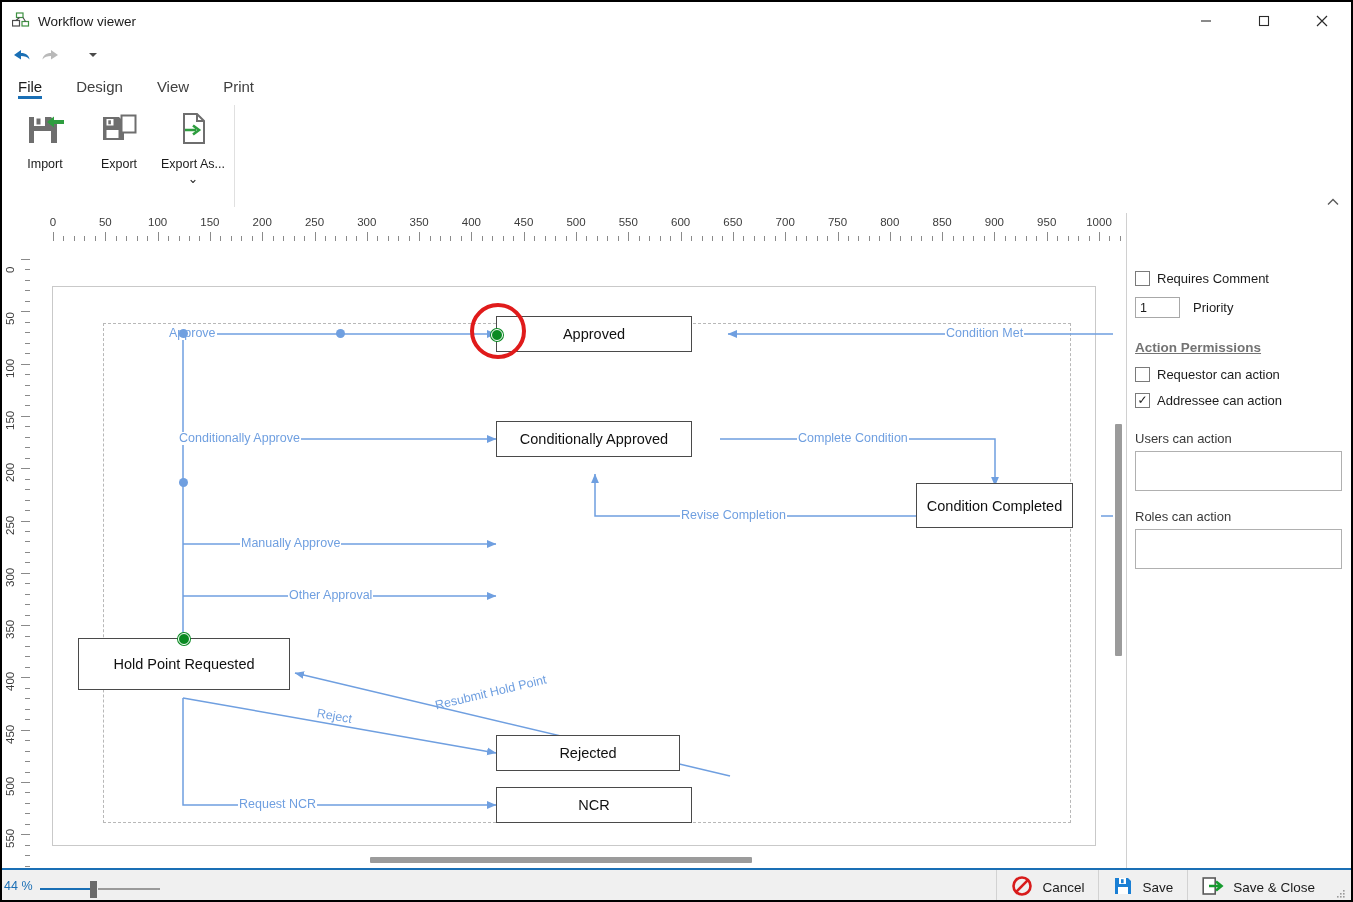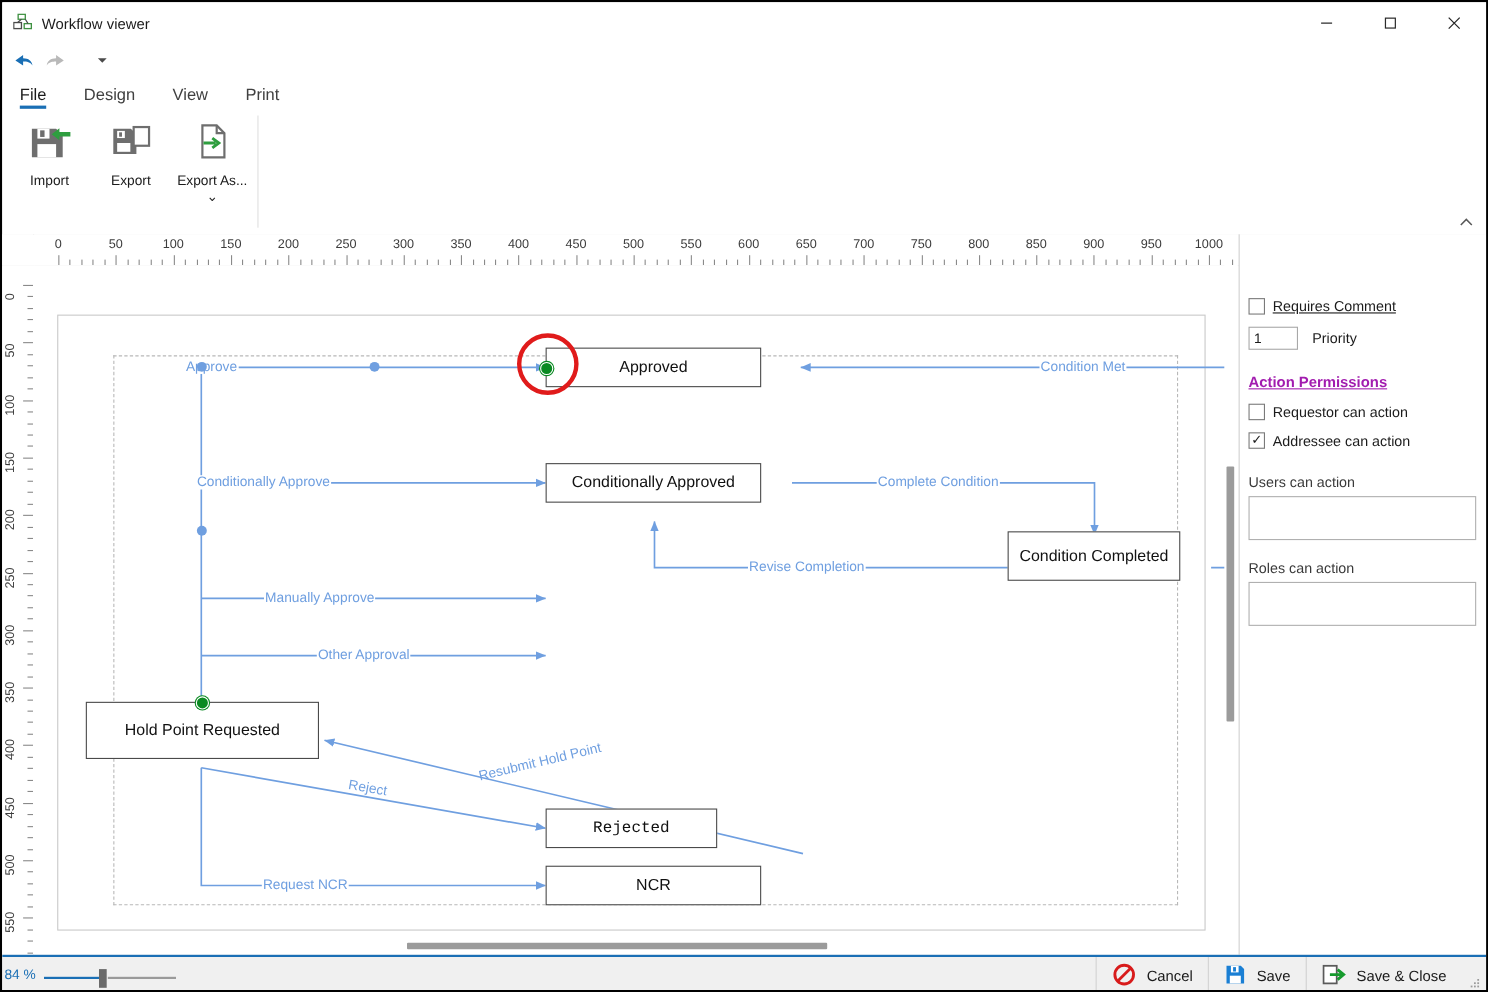--- a/index.html
+++ b/index.html
@@ -300,21 +300,21 @@
     padding: 0 4px;
     font-family: "Liberation Sans", sans-serif;
     color: #1b1b1b;
     background: #ffffff;
   }
   .field-label { margin-left: 13px; font-size: 13px; color: #1b1b1b; }
 
   .section-head {
     margin: 22px 0 6px 8px;
     font-size: 13.5px; font-weight: bold;
-    color: #a21caf;
+    color: #737373;
     text-decoration: underline;
   }
   .sub-label { margin: 18px 0 5px 8px; font-size: 13px; color: #3a3a3a; }
   .box-input {
     margin-left: 8px;
     width: 207px; height: 40px;
     border: 1px solid #b0b0b0;
     box-sizing: border-box;
     background: #ffffff;
   }
@@ -732,21 +732,21 @@
       </div>
       <div class="node" style="left:466px; top:180px; width:196px; height:36px;">
         <span>Conditionally Approved</span>
       </div>
       <div class="node" style="left:886px; top:242px; width:157px; height:45px;">
         <span>Condition Completed</span>
       </div>
       <div class="node" style="left:48px; top:397px; width:212px; height:52px;">
         <span>Hold Point Requested</span>
       </div>
-      <div class="node" style="left:466px; top:494px; width:156px; height:36px;font-family:Liberation Mono, monospace;">
+      <div class="node" style="left:466px; top:494px; width:184px; height:36px;">
         <span>Rejected</span>
       </div>
       <div class="node" style="left:466px; top:546px; width:196px; height:36px;">
         <span>NCR</span>
       </div>
 
       <div class="dot-green" style="left:461px; top:88px;"></div>
       <div class="dot-green" style="left:148px; top:392px;"></div>
 
       <div class="annot-circle" style="left:440px; top:62px; width:56px; height:56px;"></div>
@@ -757,21 +757,21 @@
     <div class="vscroll-thumb" style="left:2px; top:183px;"></div>
   </div>
   <div class="hscroll-track">
     <div class="hscroll-thumb" style="left:338px; top:2px;"></div>
   </div>
 
   <div class="panel">
 
     <div class="panel-body">
 
-      <div class="chk-row" style="margin-top:8px;text-decoration:underline;">
+      <div class="chk-row" style="margin-top:8px;">
         <span class="chkbox">
           <span class="chk-mark"></span>
         </span>
         <span class="chk-label">Requires Comment</span>
       </div>
 
       <div class="field-row">
         <input class="num-input" type="text" value="1" style="">
         <span class="field-label">Priority</span>
       </div>
@@ -795,21 +795,21 @@
       <div class="sub-label">Users can action</div>
       <div class="box-input"></div>
 
       <div class="sub-label">Roles can action</div>
       <div class="box-input"></div>
 
     </div>
   </div>
 
   <div class="statusbar">
-    <div class="zoom-pct">84 %</div>
+    <div class="zoom-pct">44 %</div>
     <div class="zoom-track-left"></div>
     <div class="zoom-track-right"></div>
     <div class="zoom-thumb"></div>
 
     <div class="status-actions">
       <div class="status-btn">
         <span>
           <svg width="22" height="22" viewBox="0 0 22 22">
             <circle cx="11" cy="11" r="8.5" fill="none" stroke="#d81b1b" stroke-width="2.6"></circle>
             <line x1="5.2" y1="16.8" x2="16.8" y2="5.2" stroke="#d81b1b" stroke-width="2.6"></line>

